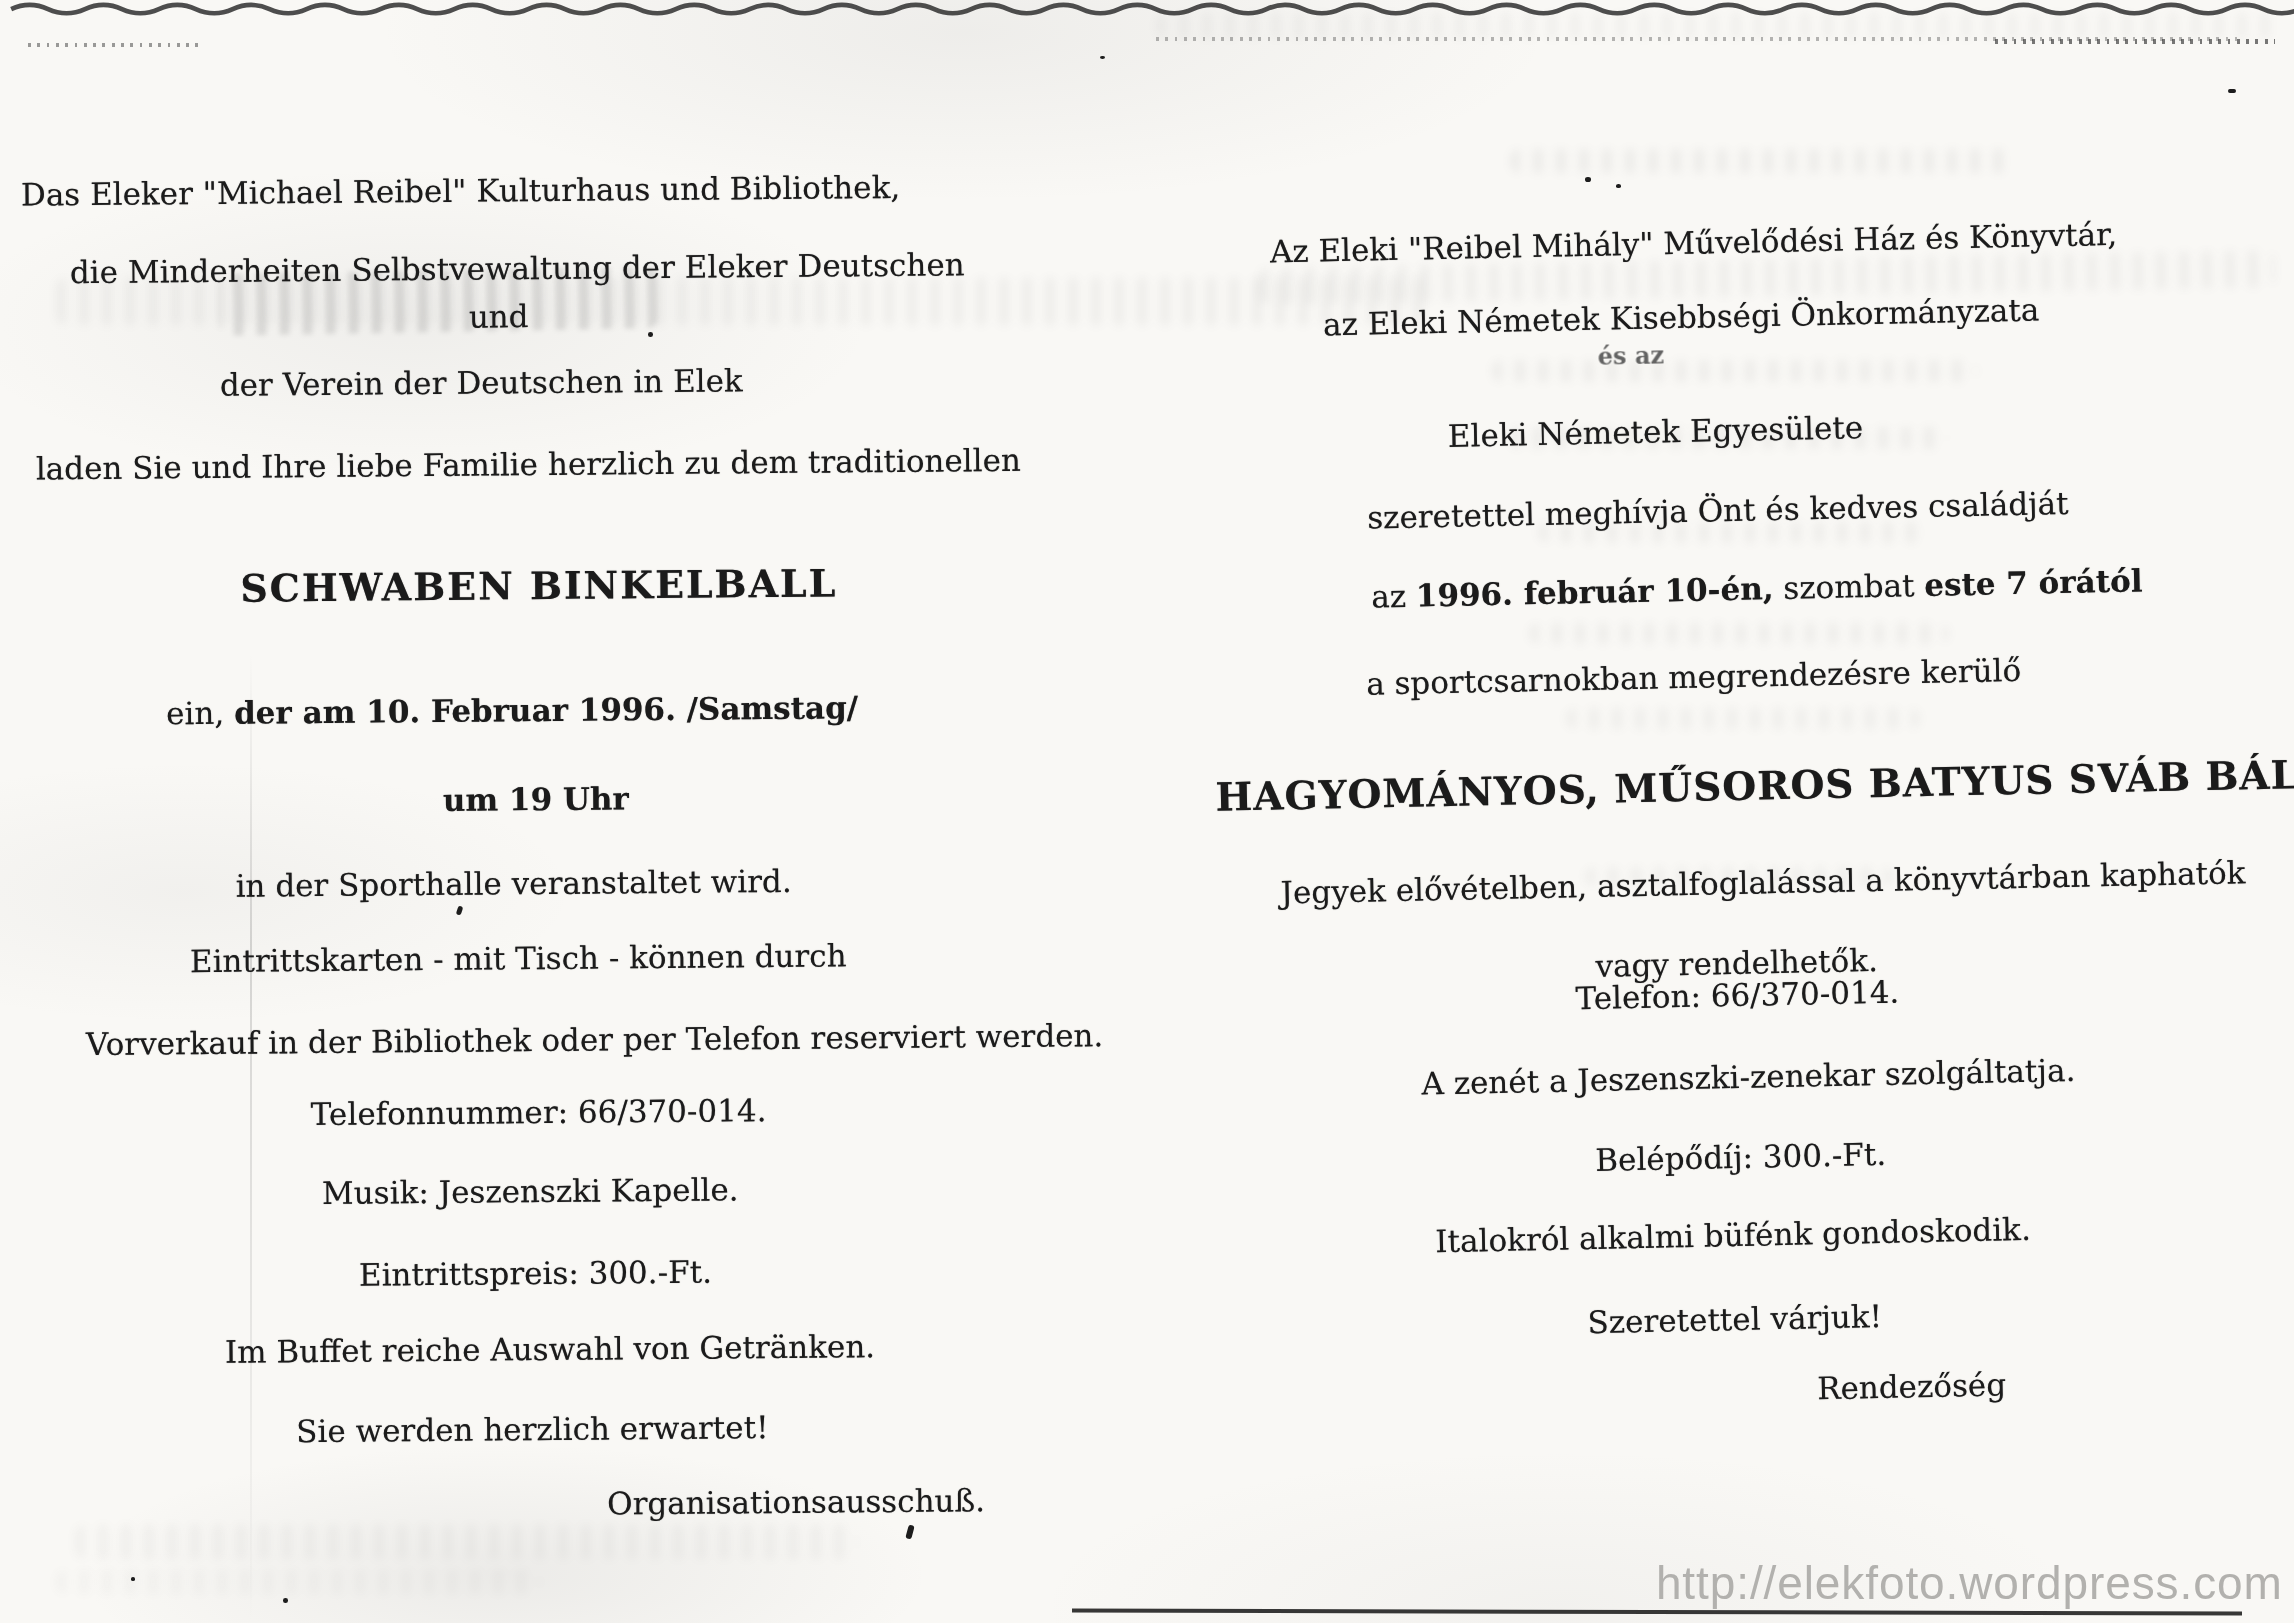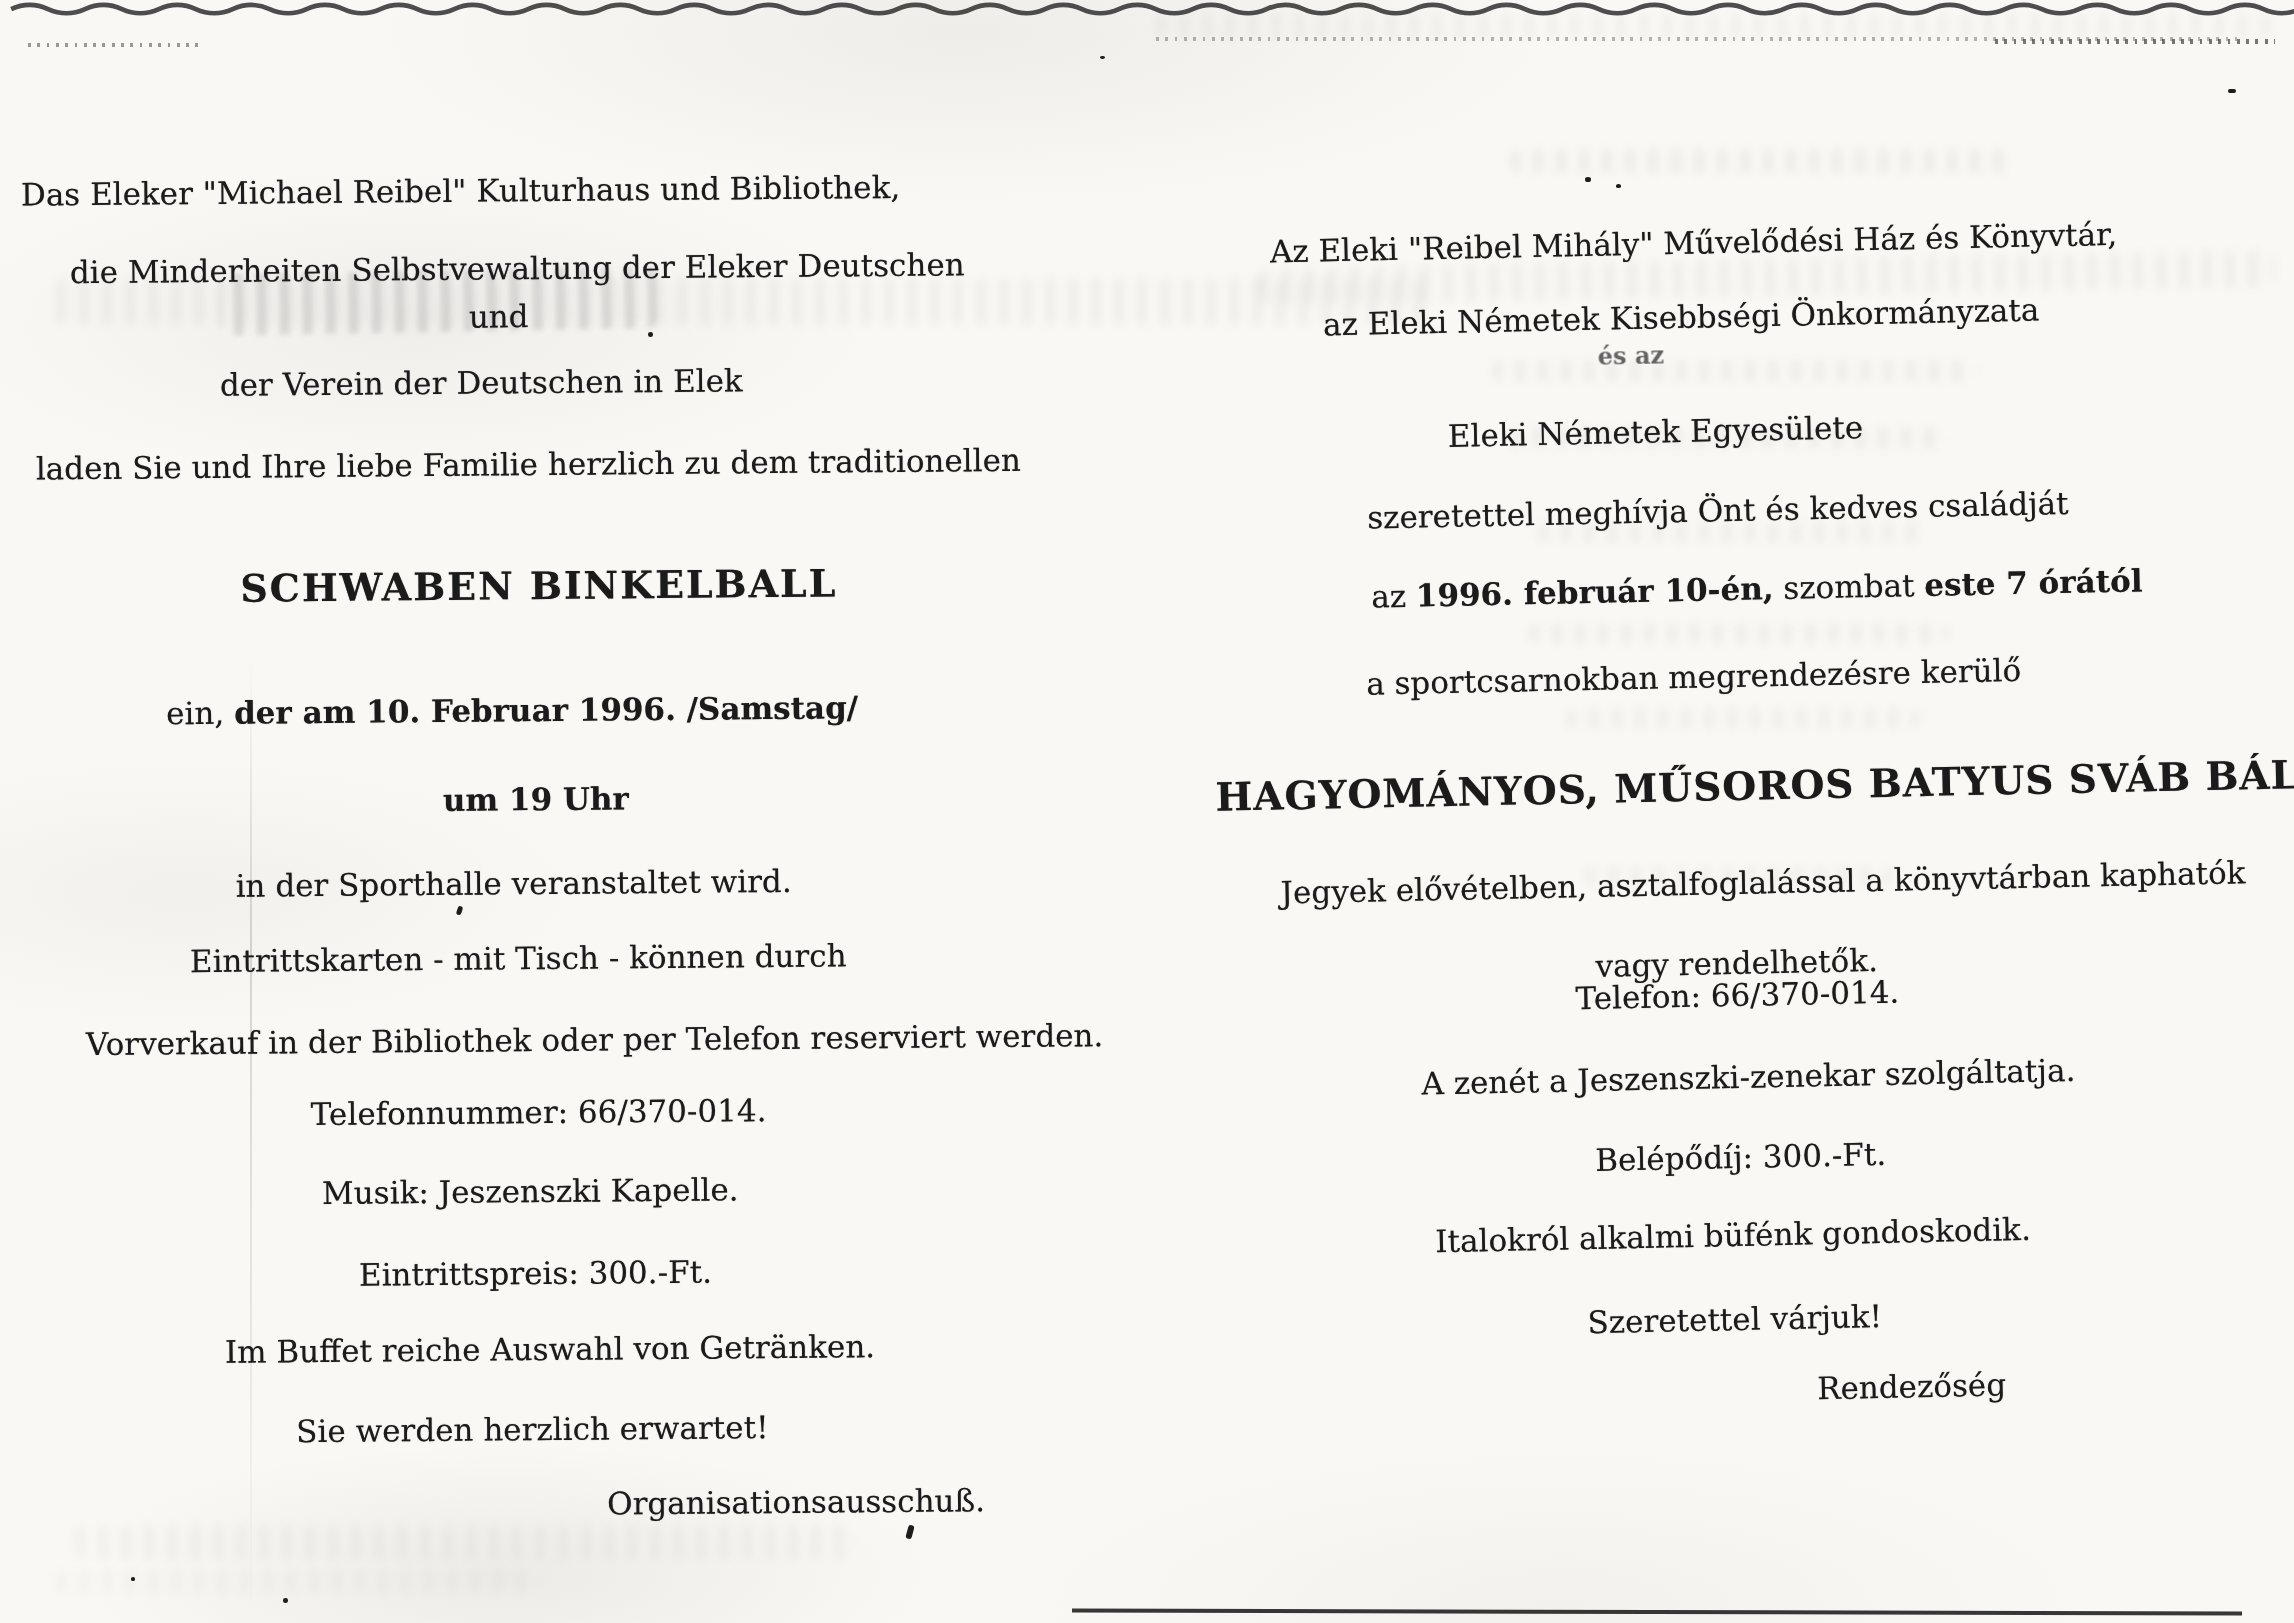--- a/index.html
+++ b/index.html
@@ -134,15 +134,16 @@
     <div class="line" style="top:945px">vagy rendelhetők.</div>
     <div class="line" style="top:977px">Telefon: 66/370-014.</div>
     <div class="line" style="top:1059px;--dx:9.3px">A zenét a Jeszenszki-zenekar szolgáltatja.</div>
     <div class="line" style="top:1139px">Belépődíj: 300.-Ft.</div>
     <div class="line" style="top:1217px;--dx:-9.3px">Italokról alkalmi büfénk gondoskodik.</div>
     <div class="line" style="top:1301px;--dx:-9.3px">Szeretettel várjuk!</div>
 
     <div class="line sig-r" style="top:1372px">Rendezőség</div>
   </div>
 
+  <div class="watermark">http://elekfoto.wordpress.com</div>
 
 </div>
 
 
 </body></html>

